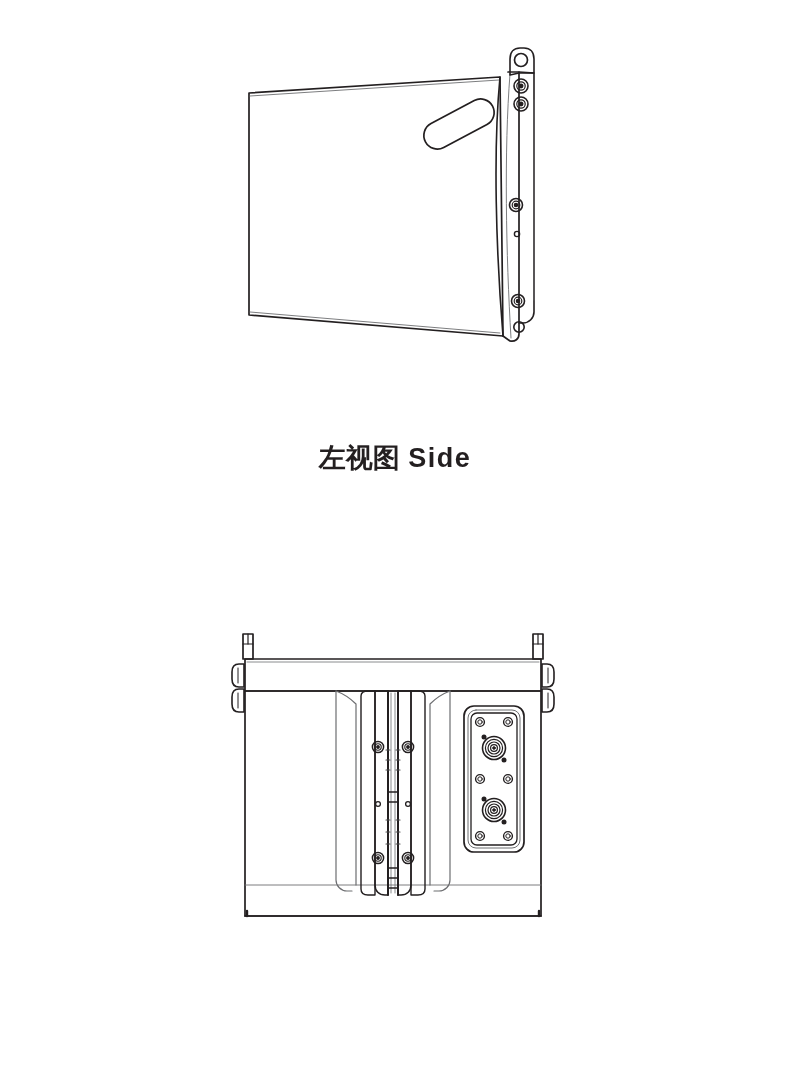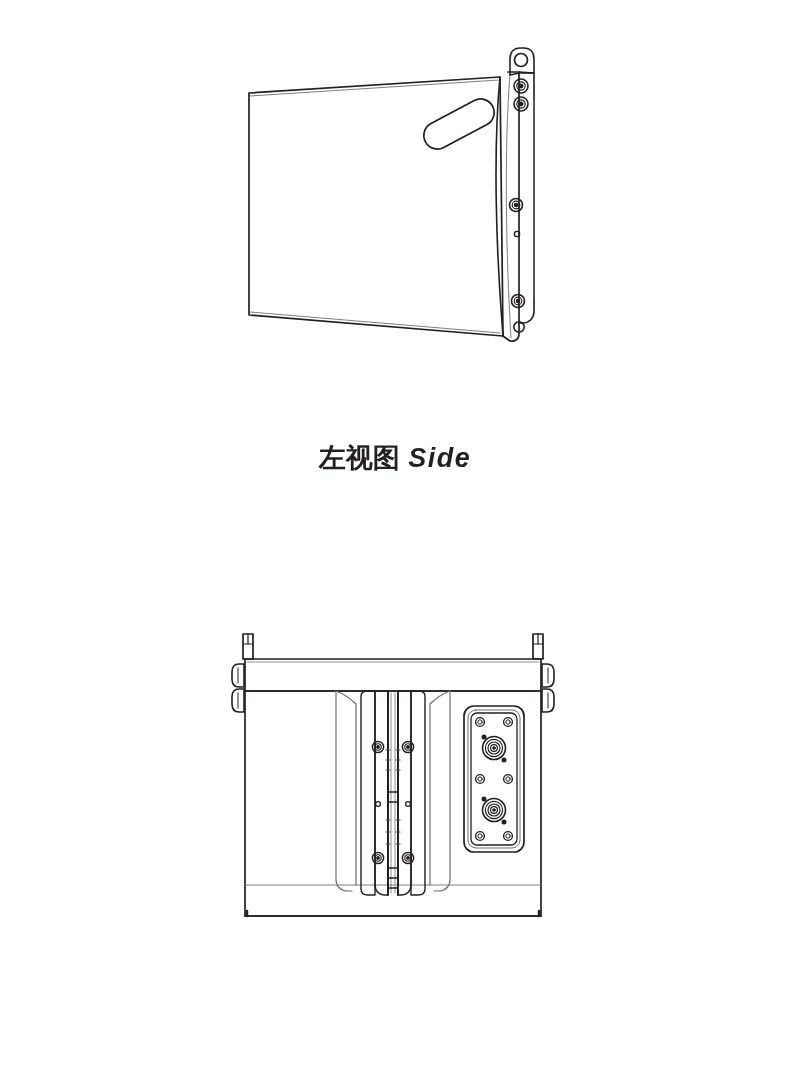--- a/index.html
+++ b/index.html
@@ -41,21 +41,21 @@
     width: 790px;
     text-align: center;
     font-size: 27px;
     font-weight: bold;
     letter-spacing: 1.2px;
     color: #231f20;
     font-family: "Liberation Sans", sans-serif;
   }
   #side-view-caption { top: 440px; }
   .caption-cn { letter-spacing: 0px; }
-  .caption-en { letter-spacing: 1.5px; font-style: italic; }
+  .caption-en { letter-spacing: 1.5px; }
 </style>
 </head>
 <body>
 
 <div class="sheet">
 
   <div class="view-block" id="side-view-block">
 
     <svg class="drawing-svg" id="side-view-svg" width="790" height="420" viewBox="0 0 790 420" xmlns="http://www.w3.org/2000/svg">
 

